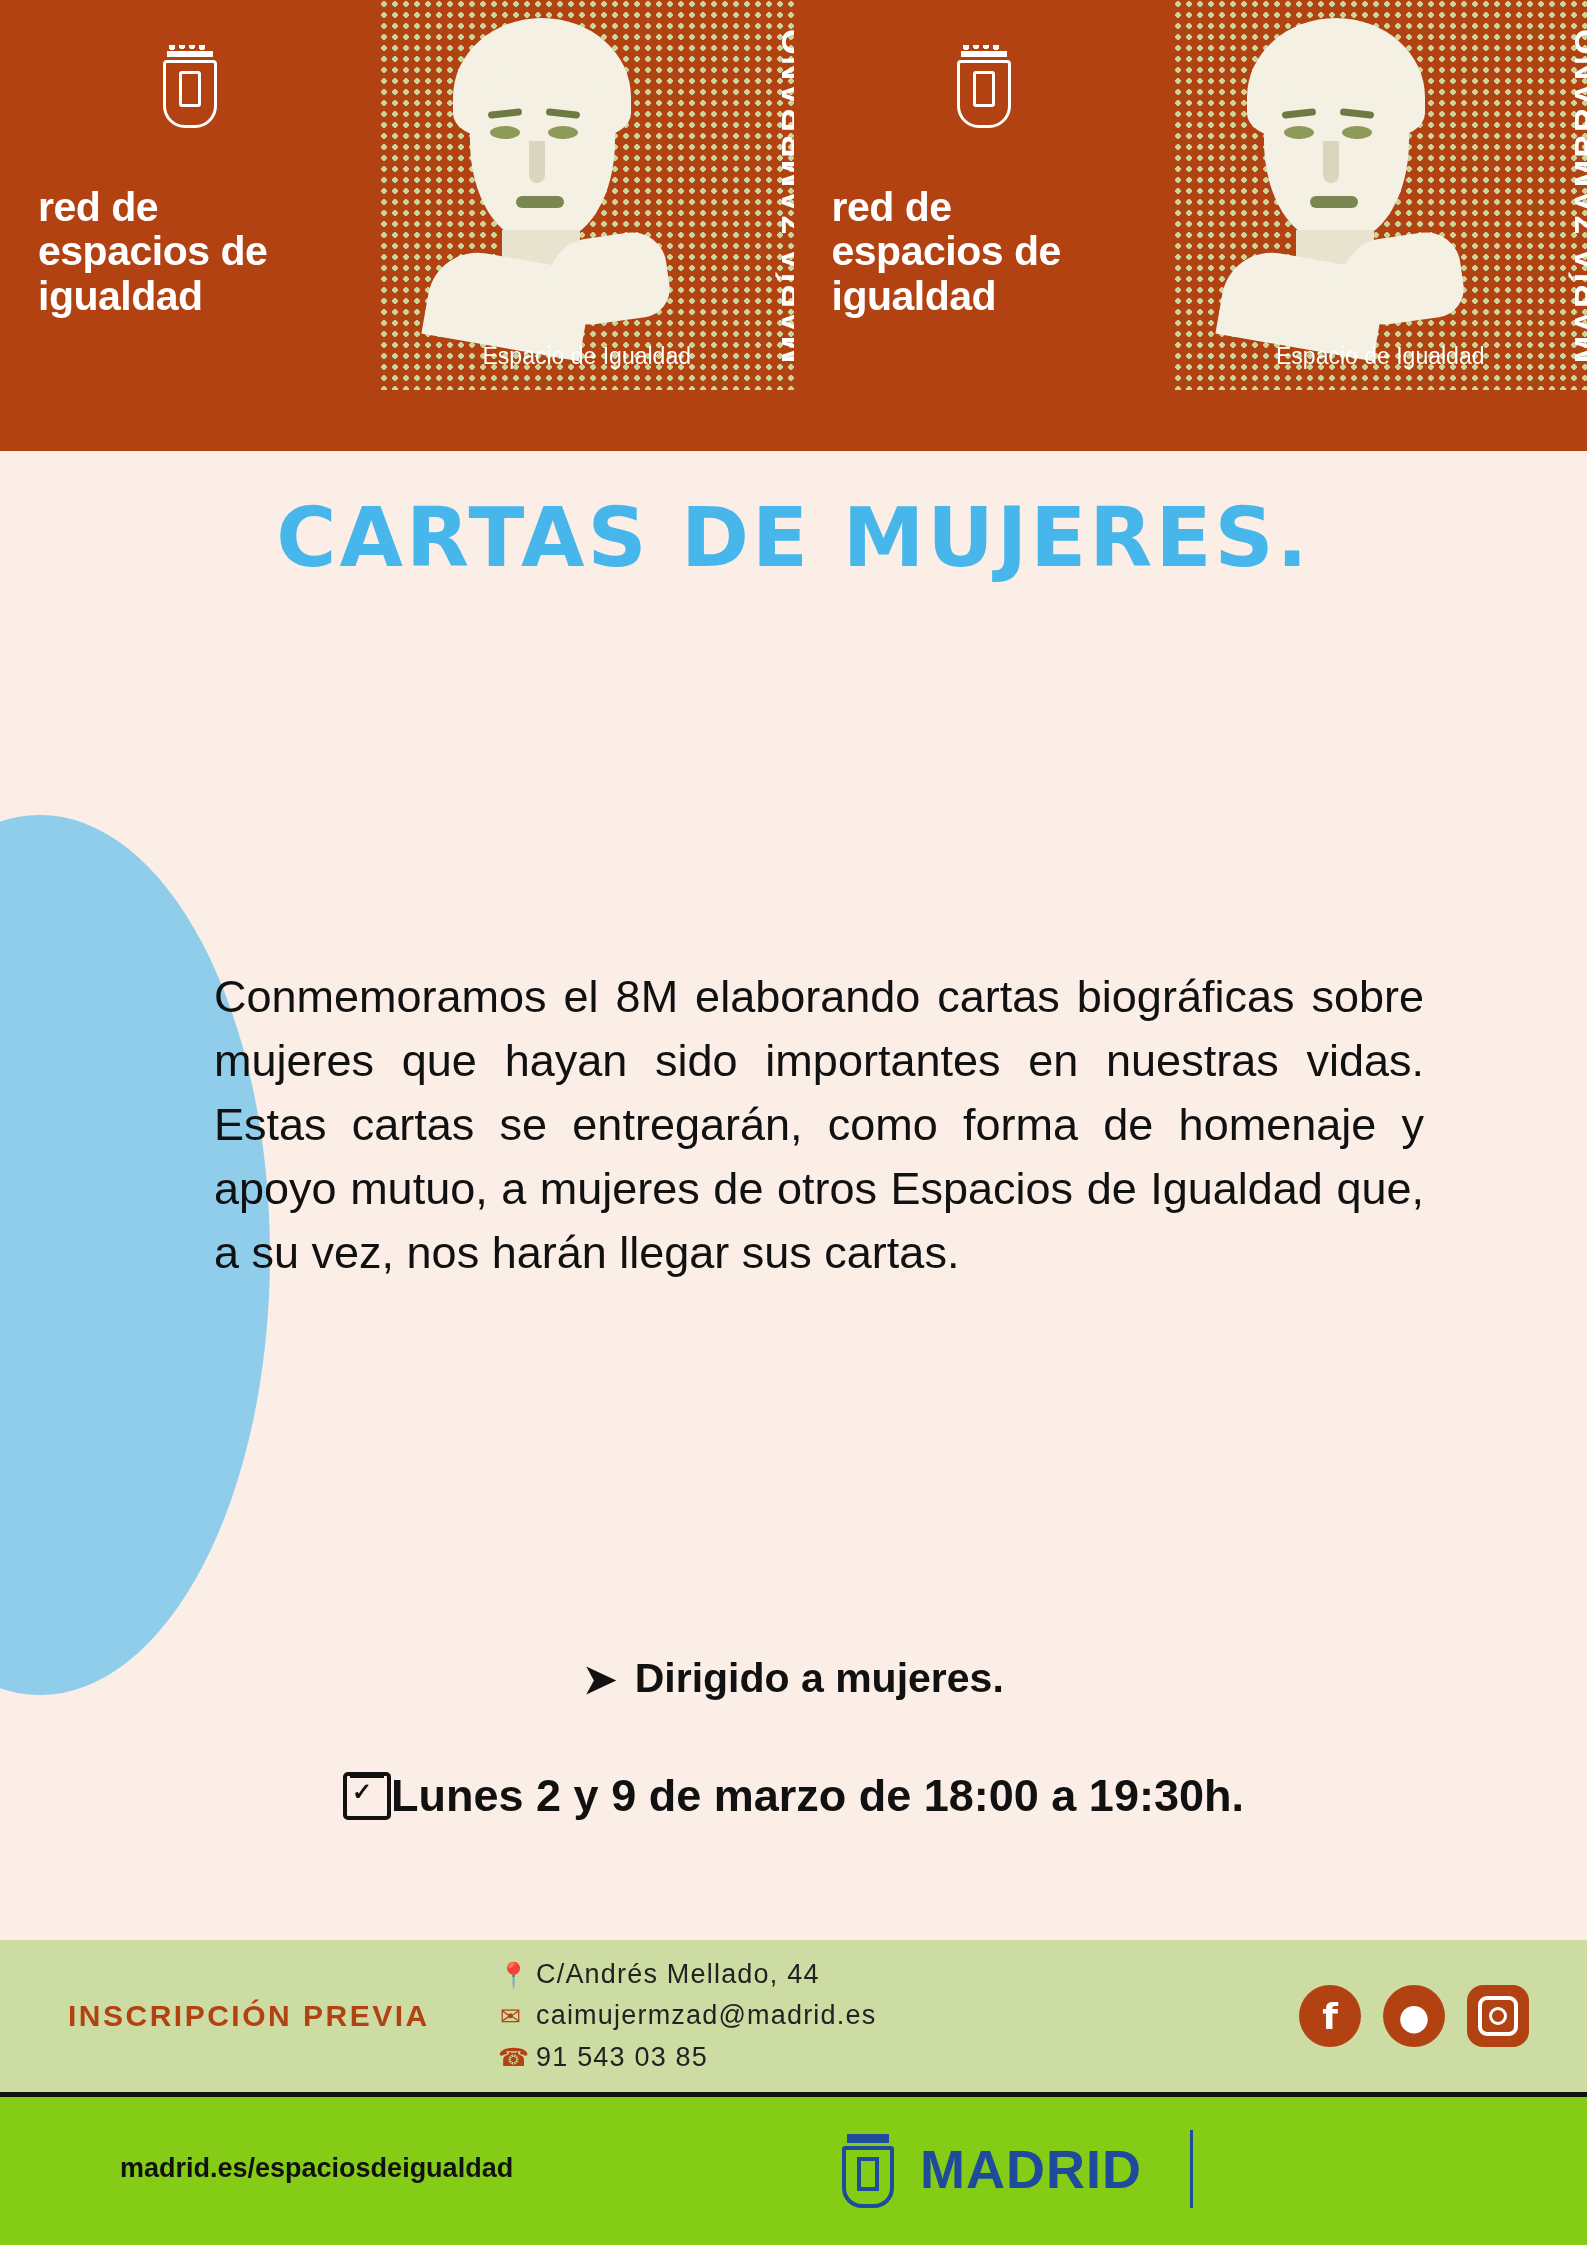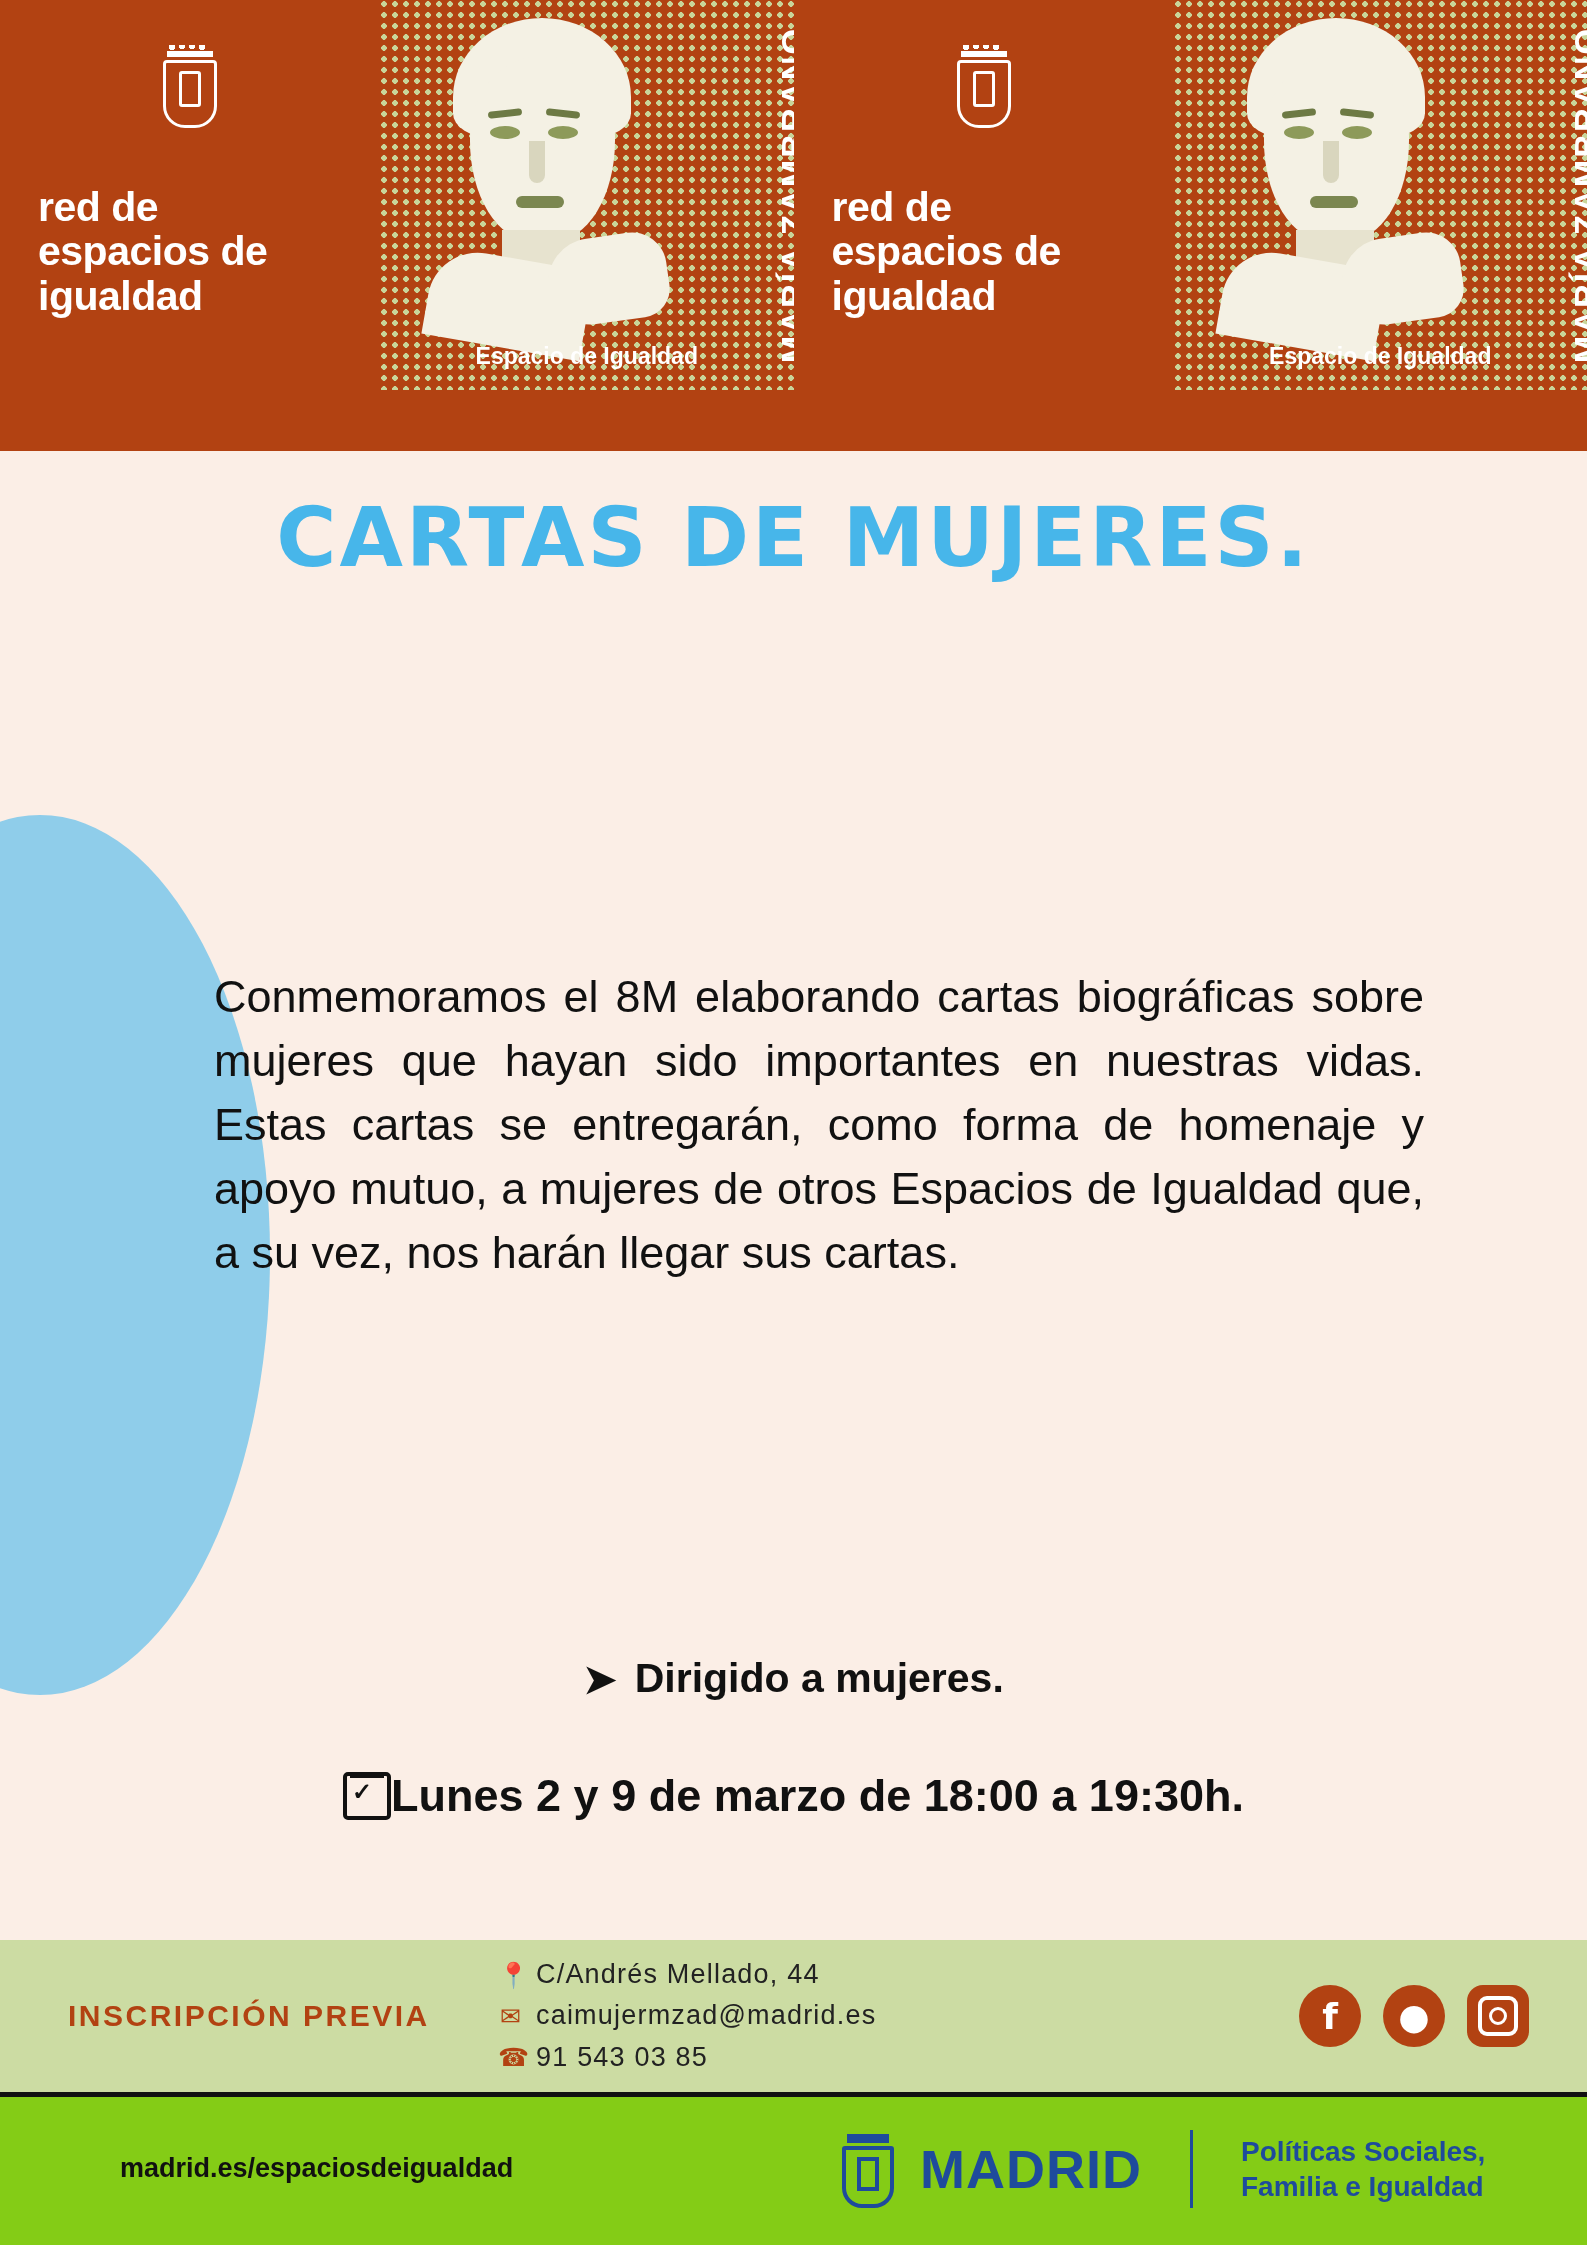--- a/index.html
+++ b/index.html
@@ -173,21 +173,21 @@
     transform: rotate(10deg);
   }
   .espacio-label {
     position: absolute;
     left: 0;
     bottom: 20px;
     width: 100%;
     text-align: center;
     color: #fff;
     font-size: 23px;
-    font-weight: 700;
+    font-weight: 400;
   }
   .banner-name {
     width: 0;
     flex: 1;
     background: #b24212;
     position: relative;
   }
   .banner-name span {
     position: absolute;
     left: 50%;
@@ -575,18 +575,14 @@
 <div class="black-rule"></div>
 <div class="bottom-bar">
   <div class="site-url">madrid.es/espaciosdeigualdad</div>
   <div class="madrid-logo">
     <div class="madrid-crest">
       <div class="mc-crown"></div>
       <div class="mc-shield"></div>
     </div>
     <div class="madrid-word">MADRID</div>
     <div class="vline"></div>
-    <div class="dept">
-      <div>Políticas Sociales,</div>
-      <div>Familia e Igualdad</div>
-    </div>
   </div>
 </div>
 
 </body></html>

